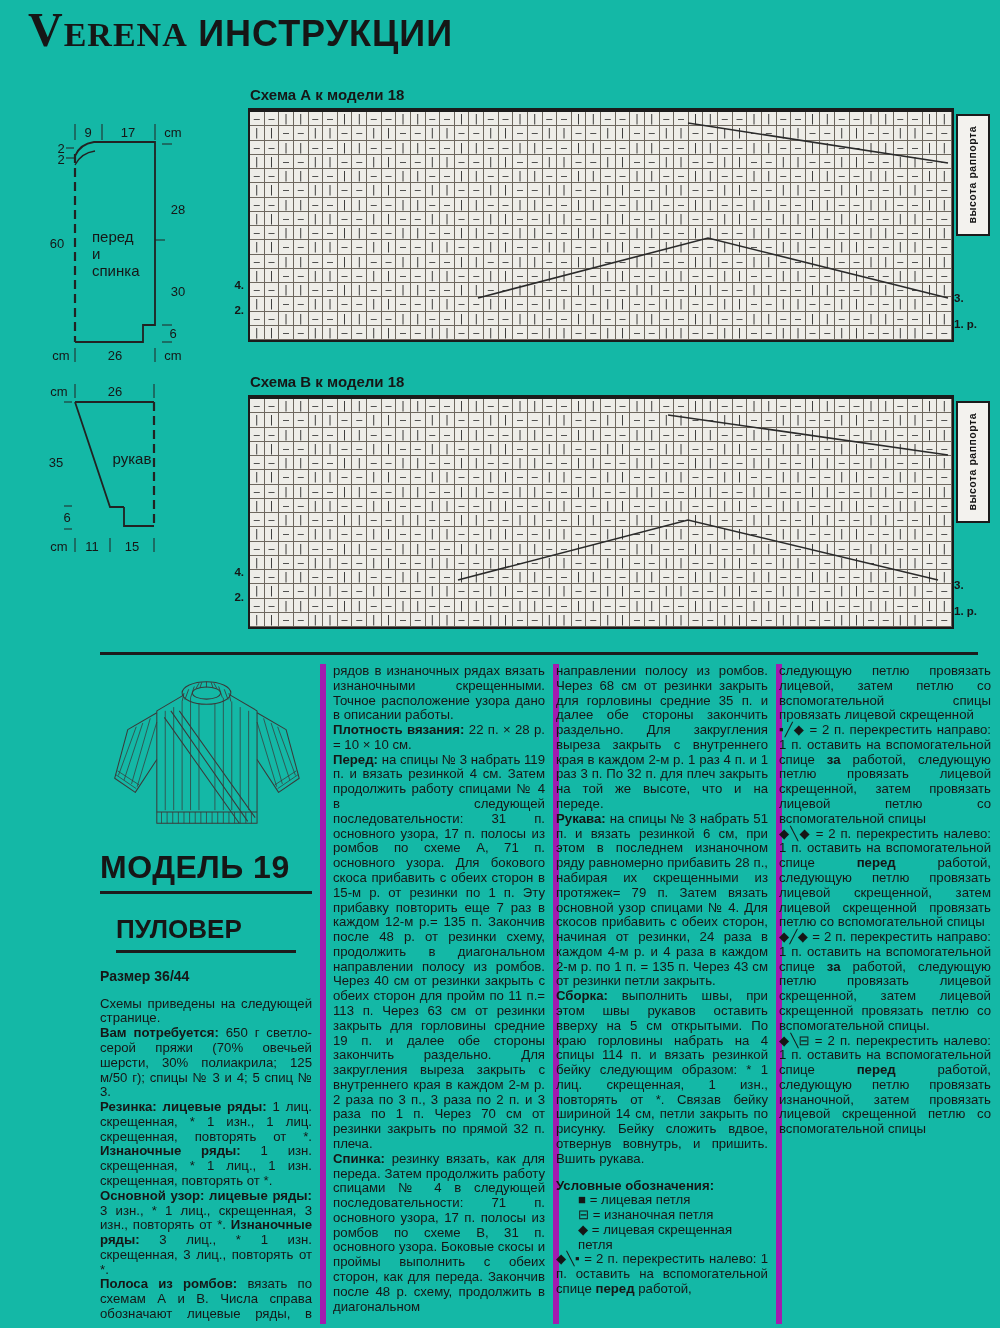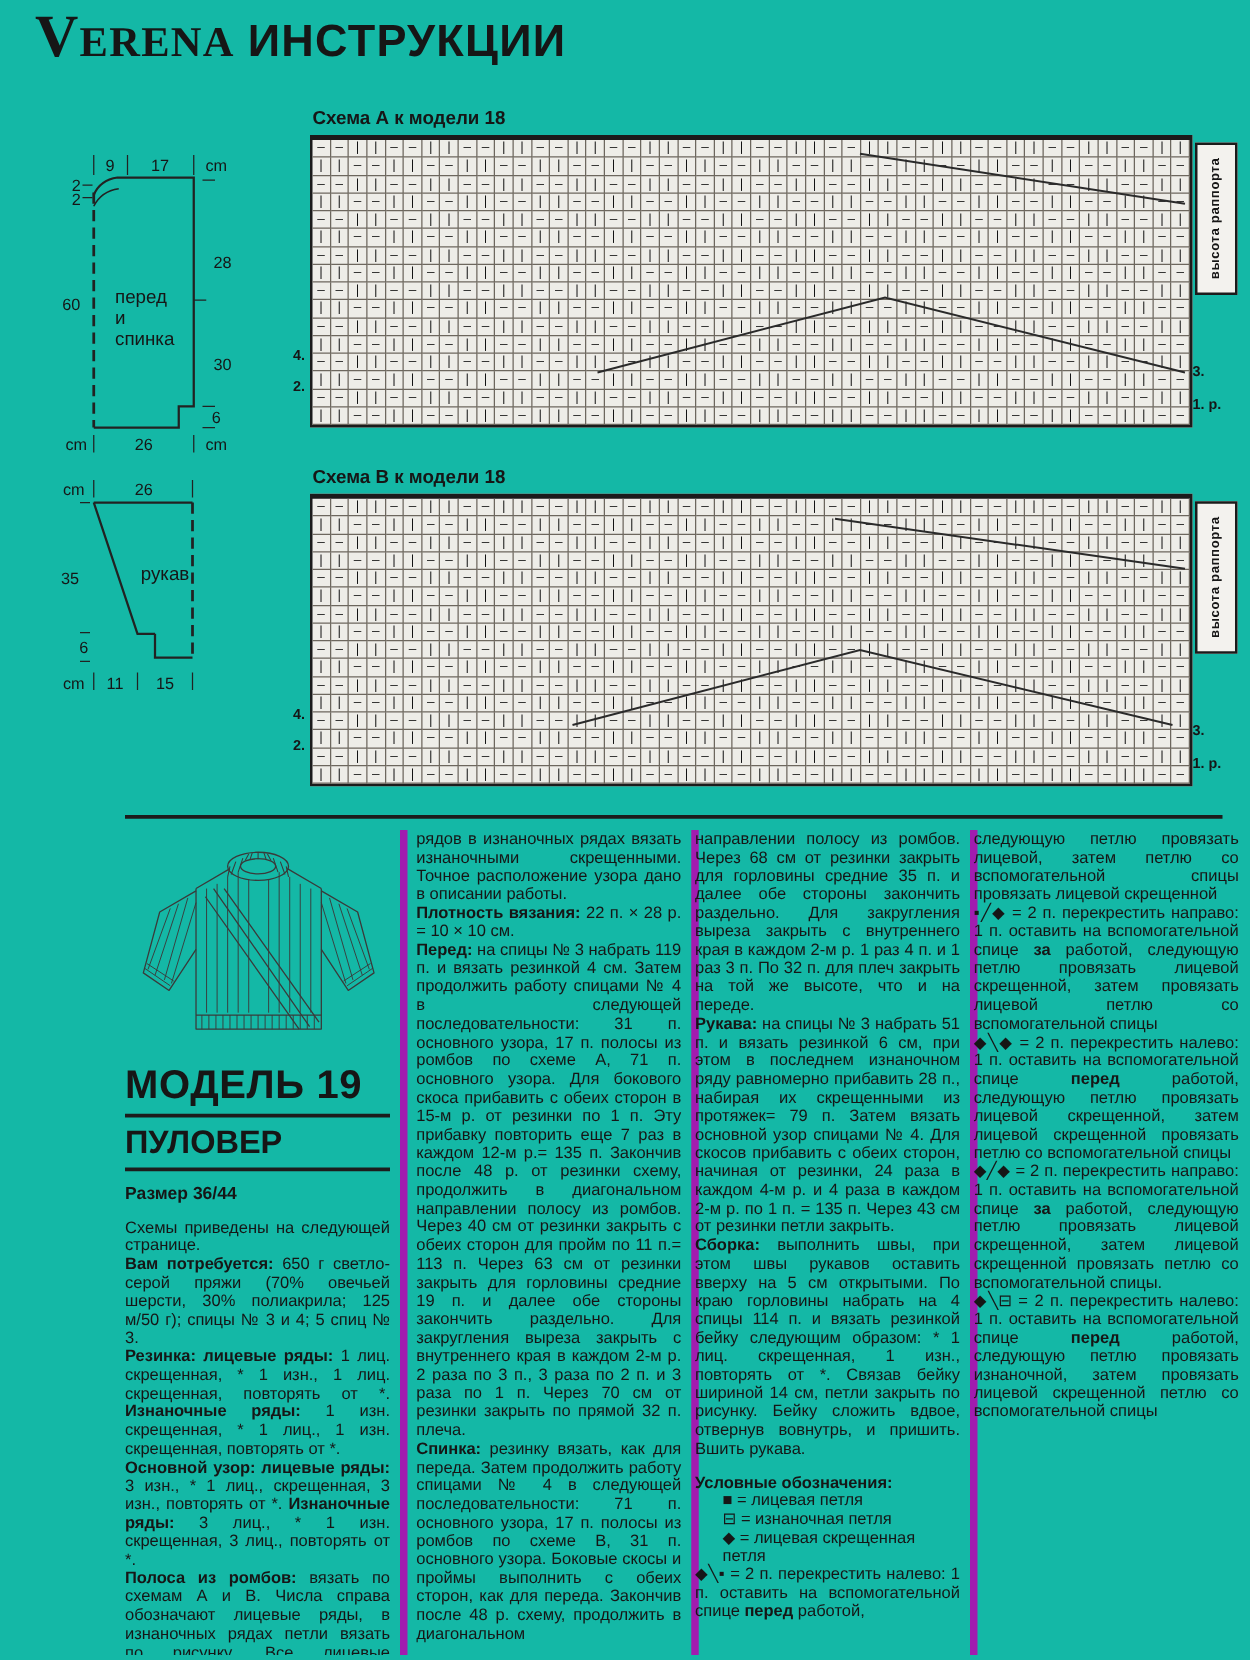--- a/index.html
+++ b/index.html
@@ -36,21 +36,21 @@
   
   .col{position:absolute;top:664px;width:212px;height:660px;overflow:hidden;
        font-size:13.2px;line-height:1.12;text-align:justify;padding-right:8px;}
   .col.rule{border-right:6px solid #a21caf;}
   .para{margin:0;padding:0;}
   .para strong{font-weight:bold;}
   .legend{padding-left:22px;text-align:left;}
   .gap{margin-top:12px;}
   .model-title{font-size:32px;font-weight:bold;letter-spacing:.5px;border-bottom:3px solid #1c1c1c;
                padding-bottom:5px;margin:8px 0 0;}
-  .model-sub{font-size:26px;font-weight:bold;border-bottom:3px solid #1c1c1c;padding:5px 0 6px;margin:0;}
+  .model-sub{font-size:26px;font-weight:bold;border-bottom:3px solid #1c1c1c;padding:5px 0 6px;margin:16px;}
   .size{font-weight:bold;font-size:14px;margin:10px 0 12px;}
   .sweater-wrap{width:212px;height:178px;}
 </style>
 </head>
 <body>
 
 <div class="page">
 
   <div class="header">
     <span class="brand"><span class="brand-v">V</span><span>ERENA</span></span>

